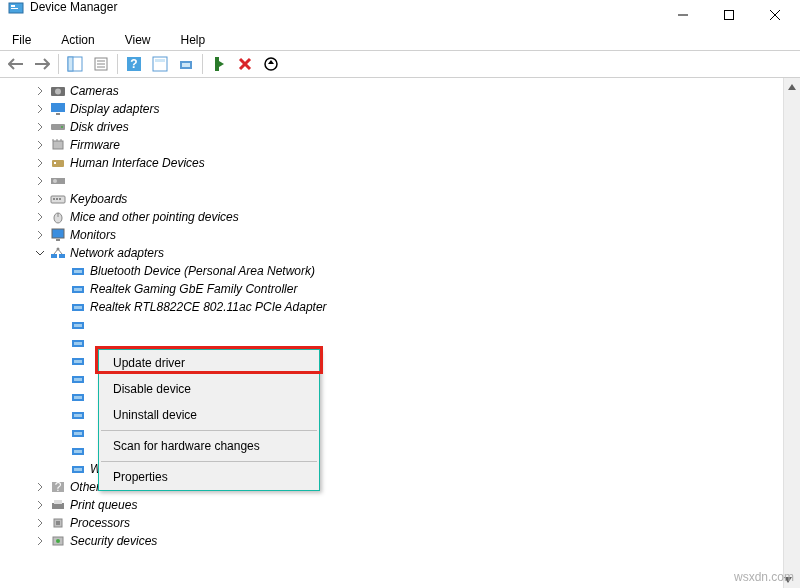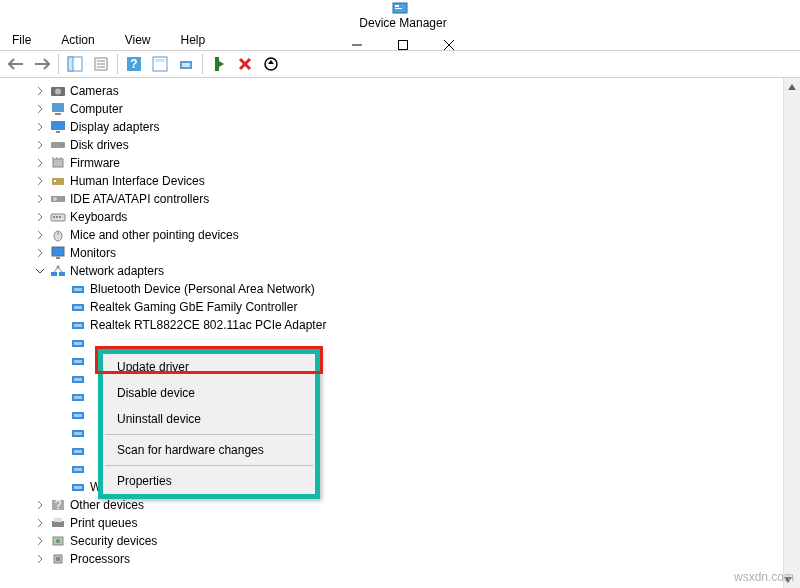--- a/index.html
+++ b/index.html
@@ -1,36 +1,36 @@
 <!DOCTYPE html>
 <html><head>
   <meta charset="utf-8">
   <style>
     * { margin: 0; padding: 0; box-sizing: border-box; font-family: "Segoe UI", Tahoma, sans-serif; font-size: 12px; }
     body { width: 800px; height: 588px; background: #fff; position: relative; overflow: hidden; }
-    .titlebar { height: 30px; display: flex; align-items: center; padding: 0 2px 0 8px; border-bottom: none; flex-direction: column; }
+    .titlebar { height: 30px; display: flex; align-items: flex-start; padding: 0 2px 0 8px; border-bottom: none; }
     .titlebar-icon { width: 16px; height: 16px; margin-right: 6px; display: inline-flex; }
     .titlebar-title { flex: 1; font-size: 12px; color: #000; }
     .win-controls { display: flex; height: 100%; }
     .win-btn { width: 46px; height: 30px; display: flex; align-items: center; justify-content: center; color: #000; }
     .menubar { height: 20px; display: flex; align-items: center; padding: 0 4px; gap: 14px; }
     .menu-item { padding: 2px 8px; font-size: 12px; }
     .toolbar { height: 28px; border-top: 1px solid #d0d0d0; border-bottom: 1px solid #d0d0d0; display: flex; align-items: center; padding: 0 4px; gap: 2px; }
     .tb-btn { width: 24px; height: 24px; display: flex; align-items: center; justify-content: center; }
     .tb-sep { width: 1px; height: 20px; background: #d0d0d0; margin: 0 2px; }
     .content { position: relative; height: calc(100% - 78px); overflow: hidden; }
     .tree { padding: 4px 0 4px 18px; }
     .tree-item { display: flex; align-items: center; height: 18px; position: relative; }
     .expando { width: 12px; height: 12px; margin-right: 2px; display: flex; align-items: center; justify-content: center; color: #666; }
     .expando.spacer { visibility: hidden; }
     .dev-icon { width: 16px; height: 14px; margin: 0 4px 0 2px; display: inline-flex; align-items: center; justify-content: center; }
-    .dev-label { font-size: 12px; color: #000; white-space: nowrap; }
+    .dev-label { font-size: 12px; color: #000; white-space: nowrap; font-style: italic; }
     .indent-1 { padding-left: 16px; }
     .indent-2 { padding-left: 36px; }
-    .context-menu { position: absolute; left: 98px; top: 271px; width: 222px; background: #f0f0f0; border: 5px solid #14b8a6; box-shadow: 2px 2px 4px rgba(0,0,0,.25); z-index: 10; }
+    .context-menu { position: absolute; left: 98px; top: 271px; width: 222px; background: #f0f0f0; border: 1px solid #14b8a6; box-shadow: 2px 2px 4px rgba(0,0,0,.25); z-index: 10; }
     .ctx-item { padding: 6px 10px 6px 14px; font-size: 12px; }
     .ctx-sep { height: 1px; background: #c0c0c0; margin: 2px 2px; }
     .ctx-item.bold { font-weight: normal; }
     .highlight-box { position: absolute; border: 3px solid #e2231a; pointer-events: none; z-index: 20; left: 95px; top: 268px; width: 228px; height: 28px; }
     .scrollbar { position: absolute; right: 0; top: 0; bottom: 0; width: 17px; background: #f0f0f0; border-left: 1px solid #e0e0e0; }
     .sb-arrow { height: 17px; display: flex; align-items: center; justify-content: center; color: #606060; }
     .sb-track { position: absolute; top: 17px; bottom: 17px; left: 0; right: 0; }
     .sb-btm { position: absolute; bottom: 0; }
     .watermark { position: absolute; right: 6px; bottom: 4px; font-size: 12px; color: #b0b0b0; z-index: 30;}
   </style>
@@ -156,34 +156,20 @@
         <span class="dev-label">Cameras</span>
       </div>
       <div class="tree-item indent-1">
         <span class="expando">
           <svg width="8" height="8" viewBox="0 0 8 8">
             <path d="M2 0 L6 4 L2 8" fill="none" stroke="#7a7a7a"></path>
           </svg>
         </span>
         <span class="dev-icon">
           <svg width="16" height="14" viewBox="0 0 16 14">
-            <rect x="2" y="1" width="12" height="9" fill="#5a9bd5"></rect>
-            <rect x="5" y="11" width="6" height="2" fill="#888"></rect>
-          </svg>
-        </span>
-        <span class="dev-label">Computer</span>
-      </div>
-      <div class="tree-item indent-1">
-        <span class="expando">
-          <svg width="8" height="8" viewBox="0 0 8 8">
-            <path d="M2 0 L6 4 L2 8" fill="none" stroke="#7a7a7a"></path>
-          </svg>
-        </span>
-        <span class="dev-icon">
-          <svg width="16" height="14" viewBox="0 0 16 14">
             <rect x="1" y="1" width="14" height="9" fill="#3a8dde"></rect>
             <rect x="6" y="11" width="4" height="2" fill="#888"></rect>
           </svg>
         </span>
         <span class="dev-label">Display adapters</span>
       </div>
       <div class="tree-item indent-1">
         <span class="expando">
           <svg width="8" height="8" viewBox="0 0 8 8">
             <path d="M2 0 L6 4 L2 8" fill="none" stroke="#7a7a7a"></path>
@@ -232,21 +218,20 @@
           <svg width="8" height="8" viewBox="0 0 8 8">
             <path d="M2 0 L6 4 L2 8" fill="none" stroke="#7a7a7a"></path>
           </svg>
         </span>
         <span class="dev-icon">
           <svg width="16" height="14" viewBox="0 0 16 14">
             <rect x="1" y="4" width="14" height="6" fill="#9a9a9a"></rect>
             <circle cx="5" cy="7" r="2" fill="#ccc"></circle>
           </svg>
         </span>
-        <span class="dev-label">IDE ATA/ATAPI controllers</span>
       </div>
       <div class="tree-item indent-1">
         <span class="expando">
           <svg width="8" height="8" viewBox="0 0 8 8">
             <path d="M2 0 L6 4 L2 8" fill="none" stroke="#7a7a7a"></path>
           </svg>
         </span>
         <span class="dev-icon">
           <svg width="16" height="14" viewBox="0 0 16 14">
             <rect x="1" y="4" width="14" height="7" rx="1" fill="#ddd" stroke="#888"></rect>
@@ -499,39 +484,39 @@
         <span class="dev-label">Print queues</span>
       </div>
       <div class="tree-item indent-1">
         <span class="expando">
           <svg width="8" height="8" viewBox="0 0 8 8">
             <path d="M2 0 L6 4 L2 8" fill="none" stroke="#7a7a7a"></path>
           </svg>
         </span>
         <span class="dev-icon">
           <svg width="16" height="14" viewBox="0 0 16 14">
+            <rect x="4" y="3" width="8" height="8" fill="#c0c0c0" stroke="#888"></rect>
+            <rect x="6" y="5" width="4" height="4" fill="#888"></rect>
+          </svg>
+        </span>
+        <span class="dev-label">Processors</span>
+      </div>
+      <div class="tree-item indent-1">
+        <span class="expando">
+          <svg width="8" height="8" viewBox="0 0 8 8">
+            <path d="M2 0 L6 4 L2 8" fill="none" stroke="#7a7a7a"></path>
+          </svg>
+        </span>
+        <span class="dev-icon">
+          <svg width="16" height="14" viewBox="0 0 16 14">
             <rect x="3" y="3" width="10" height="8" fill="#c0c0c0" stroke="#888"></rect>
             <circle cx="8" cy="7" r="2" fill="#4a4"></circle>
           </svg>
         </span>
         <span class="dev-label">Security devices</span>
-      </div>
-      <div class="tree-item indent-1">
-        <span class="expando">
-          <svg width="8" height="8" viewBox="0 0 8 8">
-            <path d="M2 0 L6 4 L2 8" fill="none" stroke="#7a7a7a"></path>
-          </svg>
-        </span>
-        <span class="dev-icon">
-          <svg width="16" height="14" viewBox="0 0 16 14">
-            <rect x="4" y="3" width="8" height="8" fill="#c0c0c0" stroke="#888"></rect>
-            <rect x="6" y="5" width="4" height="4" fill="#888"></rect>
-          </svg>
-        </span>
-        <span class="dev-label">Processors</span>
       </div>
     </div>
 
   <div class="context-menu">
     <div class="ctx-item">Update driver</div>
     <div class="ctx-item">Disable device</div>
     <div class="ctx-item">Uninstall device</div>
     <div class="ctx-sep"></div>
     <div class="ctx-item">Scan for hardware changes</div>
     <div class="ctx-sep"></div>

